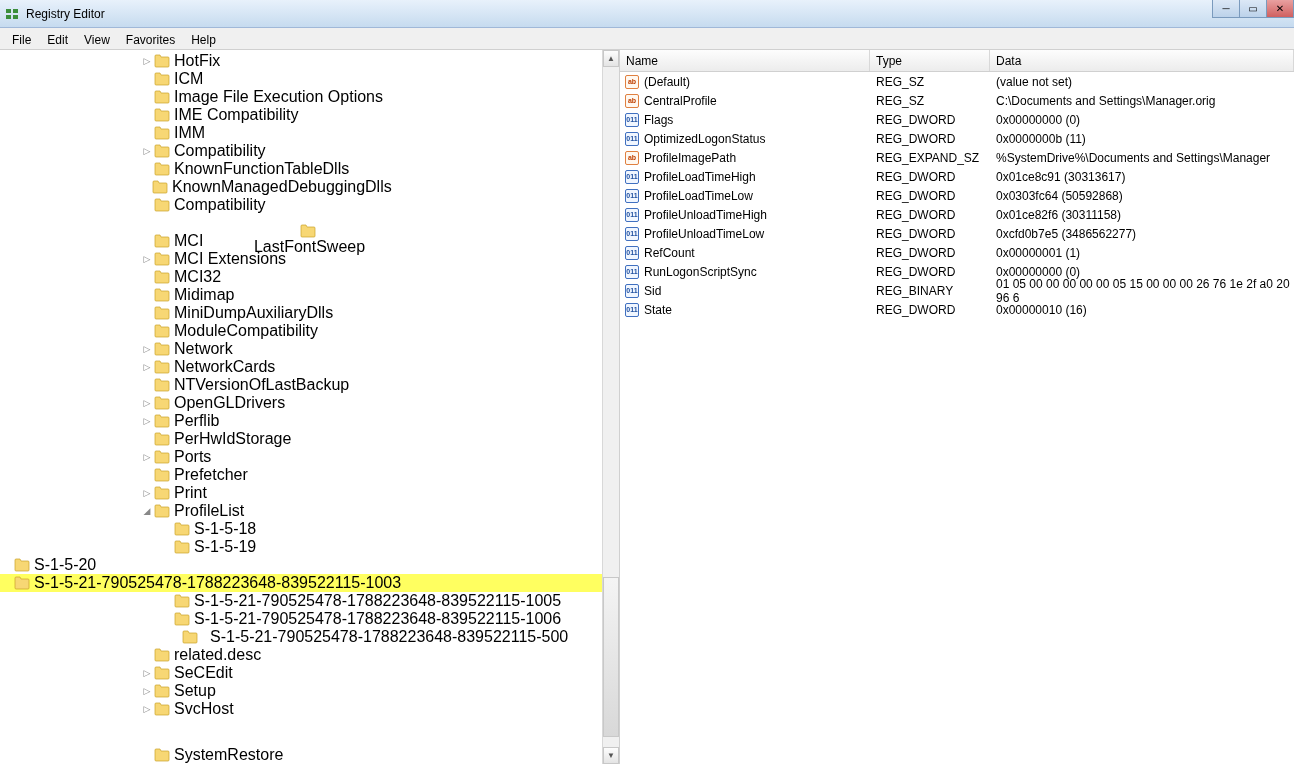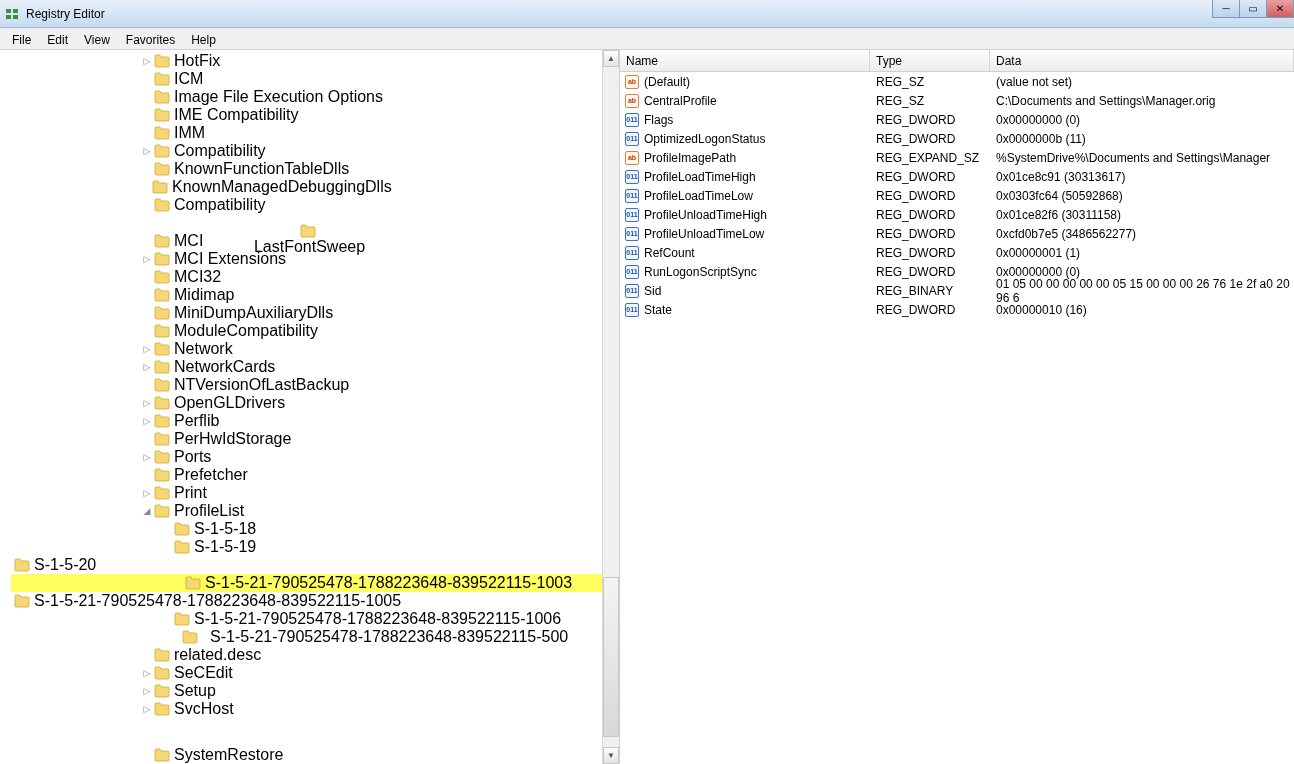--- a/index.html
+++ b/index.html
@@ -470,30 +470,30 @@
         </div>
         <div class="tree-row" style="">
           <span class="expander none">▷</span>
           <span class="folder-icon">
             <svg viewBox="0 0 16 14">
               <path d="M1 3 L1 12 Q1 13 2 13 L14 13 Q15 13 15 12 L15 4 Q15 3 14 3 L7 3 L6 1 L2 1 Q1 1 1 2 Z" fill="#f7d774" stroke="#c9a227" stroke-width="0.7"></path>
             </svg>
           </span>
           <span class="tree-label">S-1-5-20</span>
         </div>
-        <div class="tree-row highlighted" style="padding-left: 160px; margin-left: 11px;">
+        <div class="tree-row highlighted" style="">
           <span class="expander none">▷</span>
           <span class="folder-icon">
             <svg viewBox="0 0 16 14">
               <path d="M1 3 L1 12 Q1 13 2 13 L14 13 Q15 13 15 12 L15 4 Q15 3 14 3 L7 3 L6 1 L2 1 Q1 1 1 2 Z" fill="#f7d774" stroke="#c9a227" stroke-width="0.7"></path>
             </svg>
           </span>
           <span class="tree-label">S-1-5-21-790525478-1788223648-839522115-1003</span>
         </div>
-        <div class="tree-row" style="">
+        <div class="tree-row" style="padding-left: 160px;">
           <span class="expander none">▷</span>
           <span class="folder-icon">
             <svg viewBox="0 0 16 14">
               <path d="M1 3 L1 12 Q1 13 2 13 L14 13 Q15 13 15 12 L15 4 Q15 3 14 3 L7 3 L6 1 L2 1 Q1 1 1 2 Z" fill="#f7d774" stroke="#c9a227" stroke-width="0.7"></path>
             </svg>
           </span>
           <span class="tree-label">S-1-5-21-790525478-1788223648-839522115-1005</span>
         </div>
         <div class="tree-row" style="padding-left: 160px;">
           <span class="expander none">▷</span>

